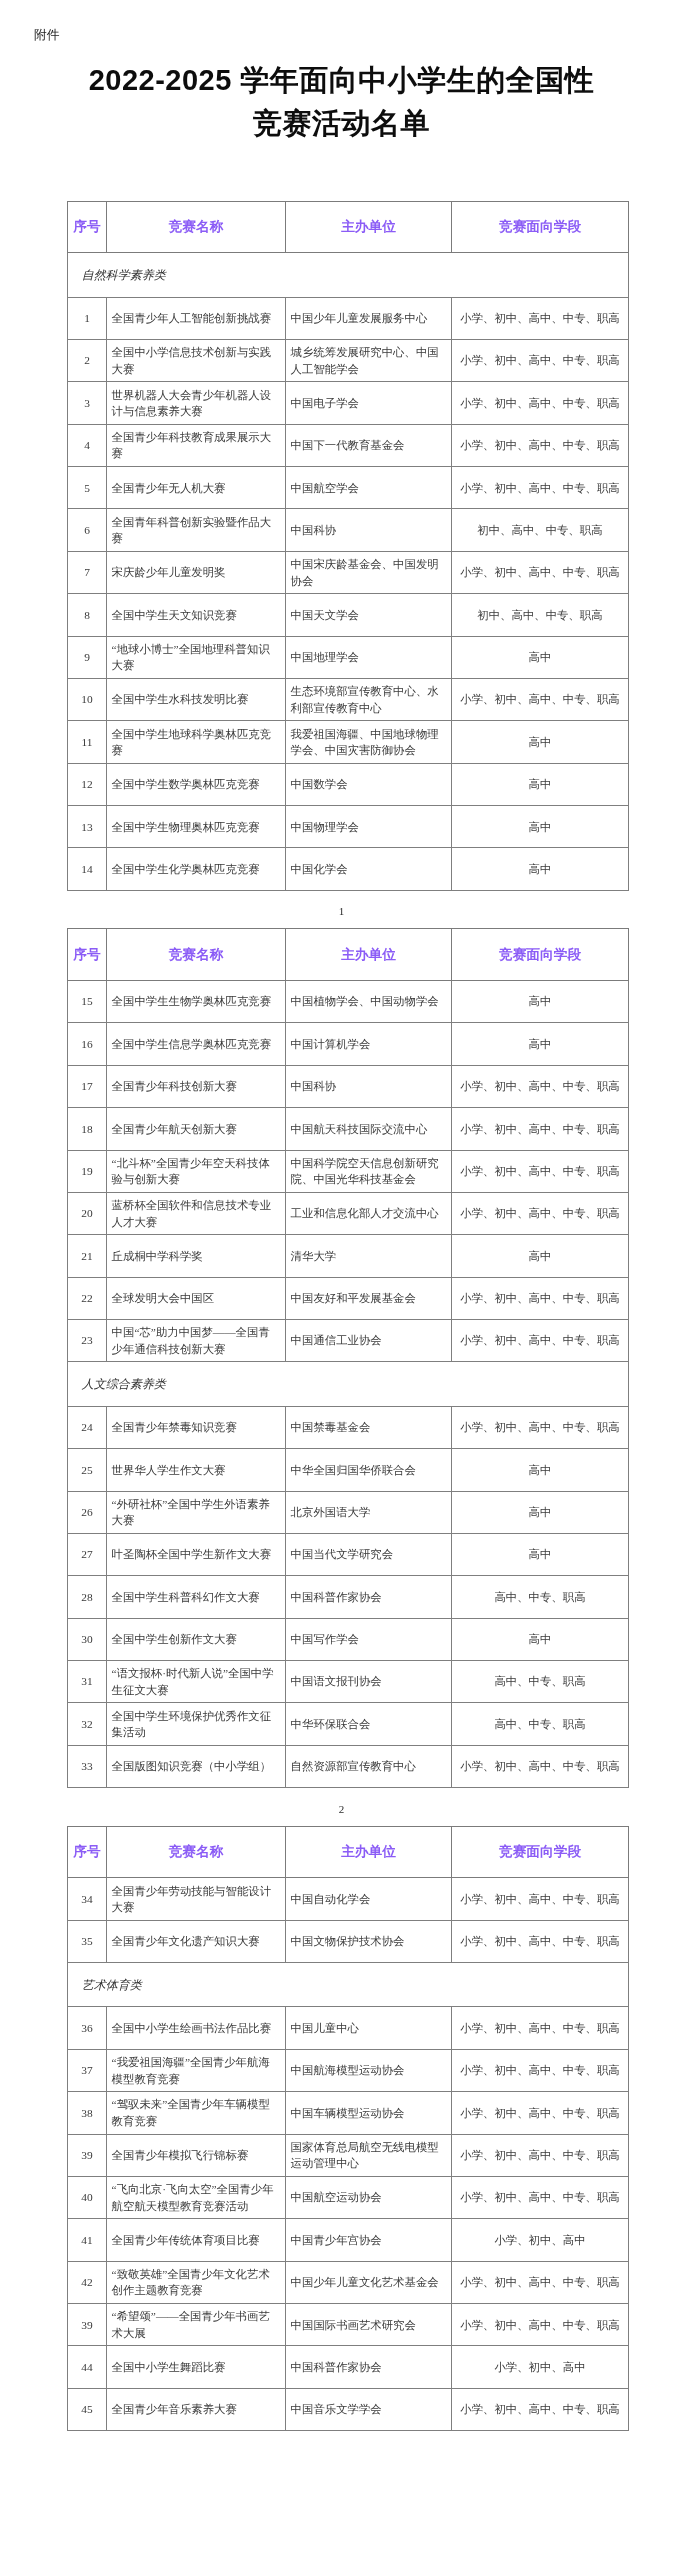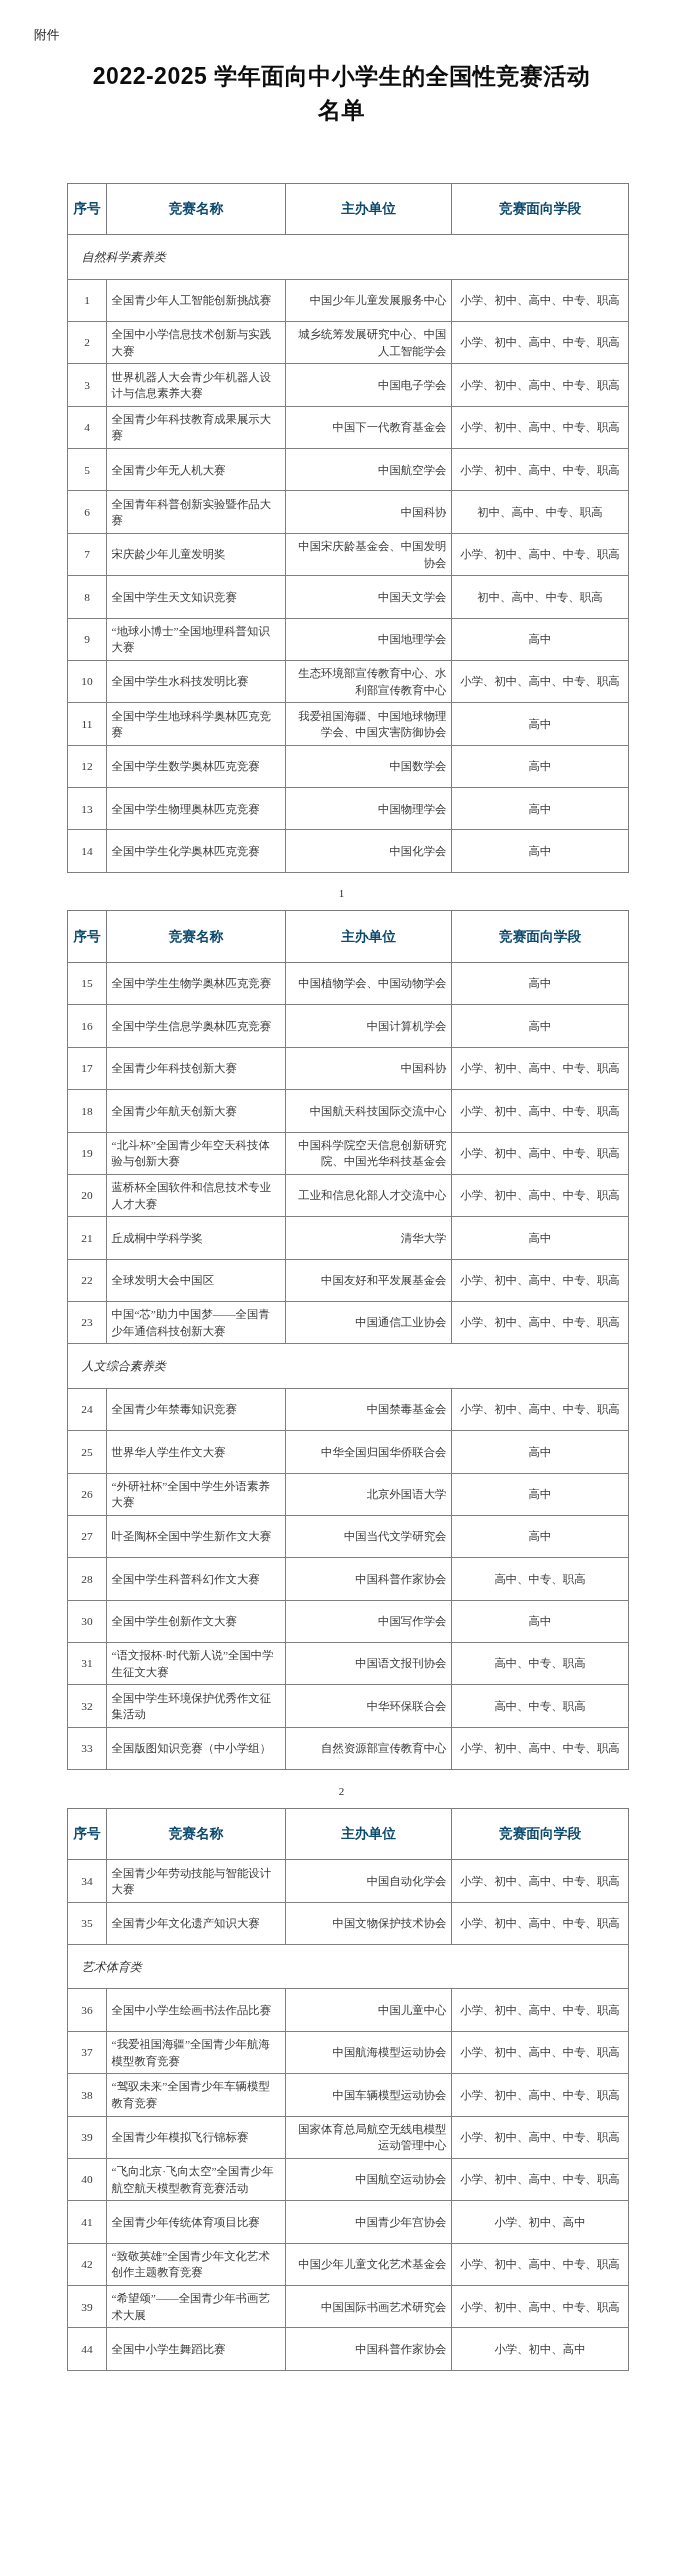--- a/index.html
+++ b/index.html
@@ -18,21 +18,21 @@
     font-size: 12.8px;
     color: #1f1f1f;
     font-family: "Liberation Sans", "DejaVu Sans", sans-serif;
   }
   .doc-title {
     width: 510px;
     margin: 14.6px auto 0 auto;
     text-align: center;
     font-family: "Liberation Sans", "DejaVu Sans", sans-serif;
     font-weight: bold;
-    font-size: 23px;
+    font-size: 29px;
     line-height: 1.5;
     color: #0d0d0d;
     letter-spacing: 0.5px;
   }
   .table-wrap { margin-top: 55px; }
   .table-wrap.follow { margin-top: 9px; }
   table.doc-table {
     width: 561px;
     margin: 0 0 0 67px;
     border-collapse: collapse;
@@ -41,36 +41,36 @@
   }
   table.doc-table col.c-num    { width: 39px; }
   table.doc-table col.c-name   { width: 179px; }
   table.doc-table col.c-org    { width: 166px; }
   table.doc-table col.c-stage  { width: 177px; }
   table.doc-table th {
     border: 0.9px solid #7b7b7b;
     height: 47px;
     font-size: 13.7px;
     font-weight: bold;
-    color: #0c4a6e;
+    color: #8b5cf6;
     text-align: center;
     padding: 1.8px;
   }
   table.doc-table td {
     border: 0.9px solid #7f7f7f;
     font-size: 11.4px;
     line-height: 16.4px;
     color: #3a3a3a;
     padding: 2.7px 4.6px;
     vertical-align: middle;
   }
   tr.data-row td { height: 36px; }
   td.cell-num   { text-align: center; font-size: 12px; color: #2e2e2e; }
   td.cell-name  { text-align: left; }
-  td.cell-org   { text-align: right; }
+  td.cell-org   { text-align: left; }
   td.cell-stage { text-align: center; }
   tr.category-row td {
     height: 38px;
     font-style: italic;
     text-align: left;
     padding-left: 13.7px;
     font-size: 12px;
     color: #303030;
   }
   .page-number {
@@ -410,19 +410,25 @@
             <td class="cell-name">“希望颂”——全国青少年书画艺术大展</td>
             <td class="cell-org">中国国际书画艺术研究会</td>
             <td class="cell-stage">小学、初中、高中、中专、职高</td>
           </tr>
           <tr class="data-row">
             <td class="cell-num">44</td>
             <td class="cell-name">全国中小学生舞蹈比赛</td>
             <td class="cell-org">中国科普作家协会</td>
             <td class="cell-stage">小学、初中、高中</td>
           </tr>
+          <tr class="data-row">
+            <td class="cell-num">45</td>
+            <td class="cell-name">全国青少年音乐素养大赛</td>
+            <td class="cell-org">中国音乐文学学会</td>
+            <td class="cell-stage">小学、初中、高中、中专、职高</td>
+          </tr>
         </tbody>
       </table>
 
   </div>
 
 </div>
 
 
 </body></html>

